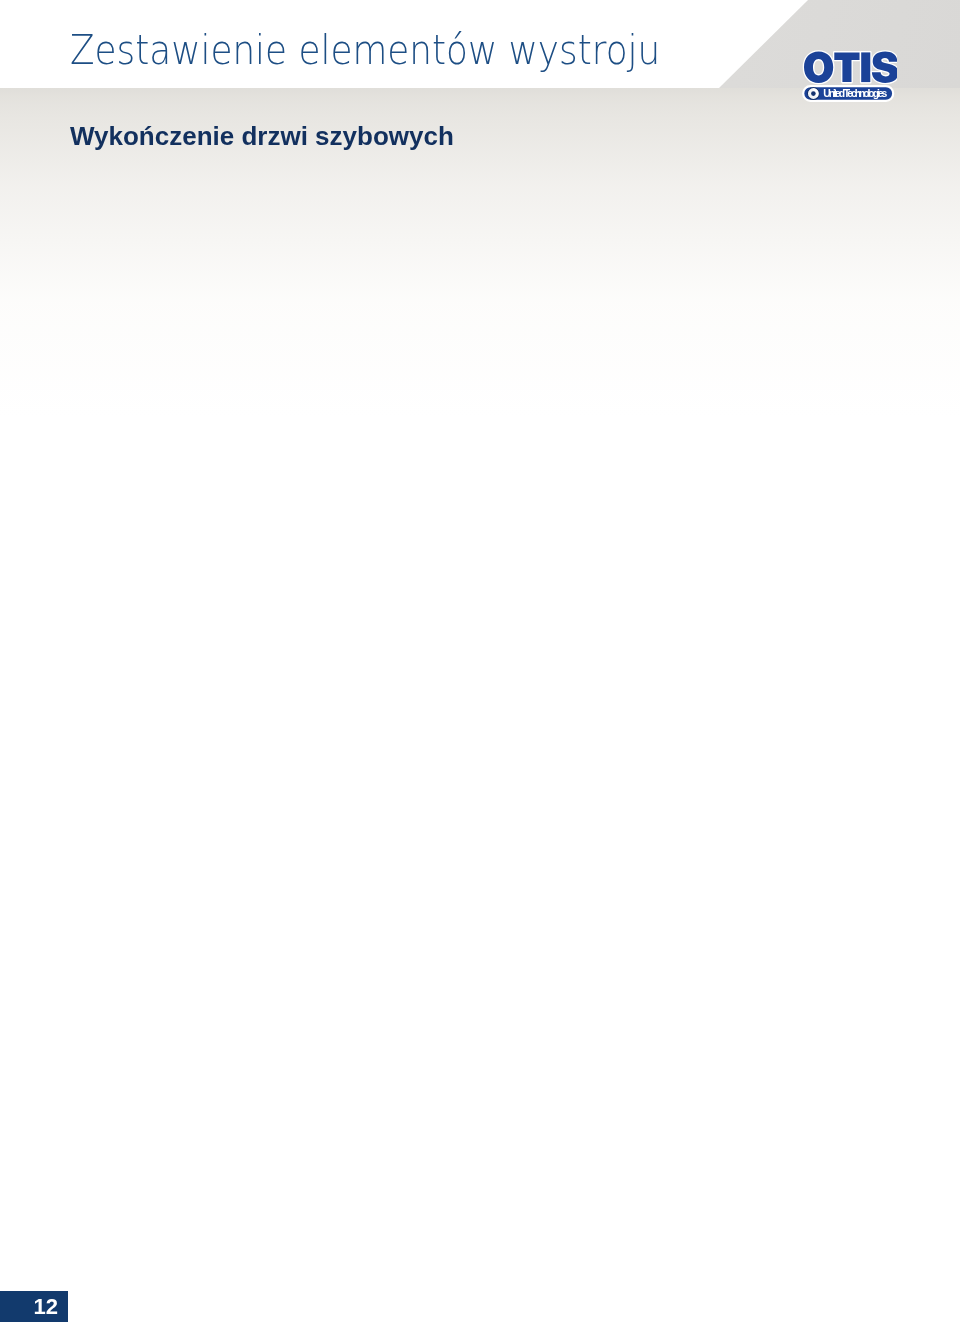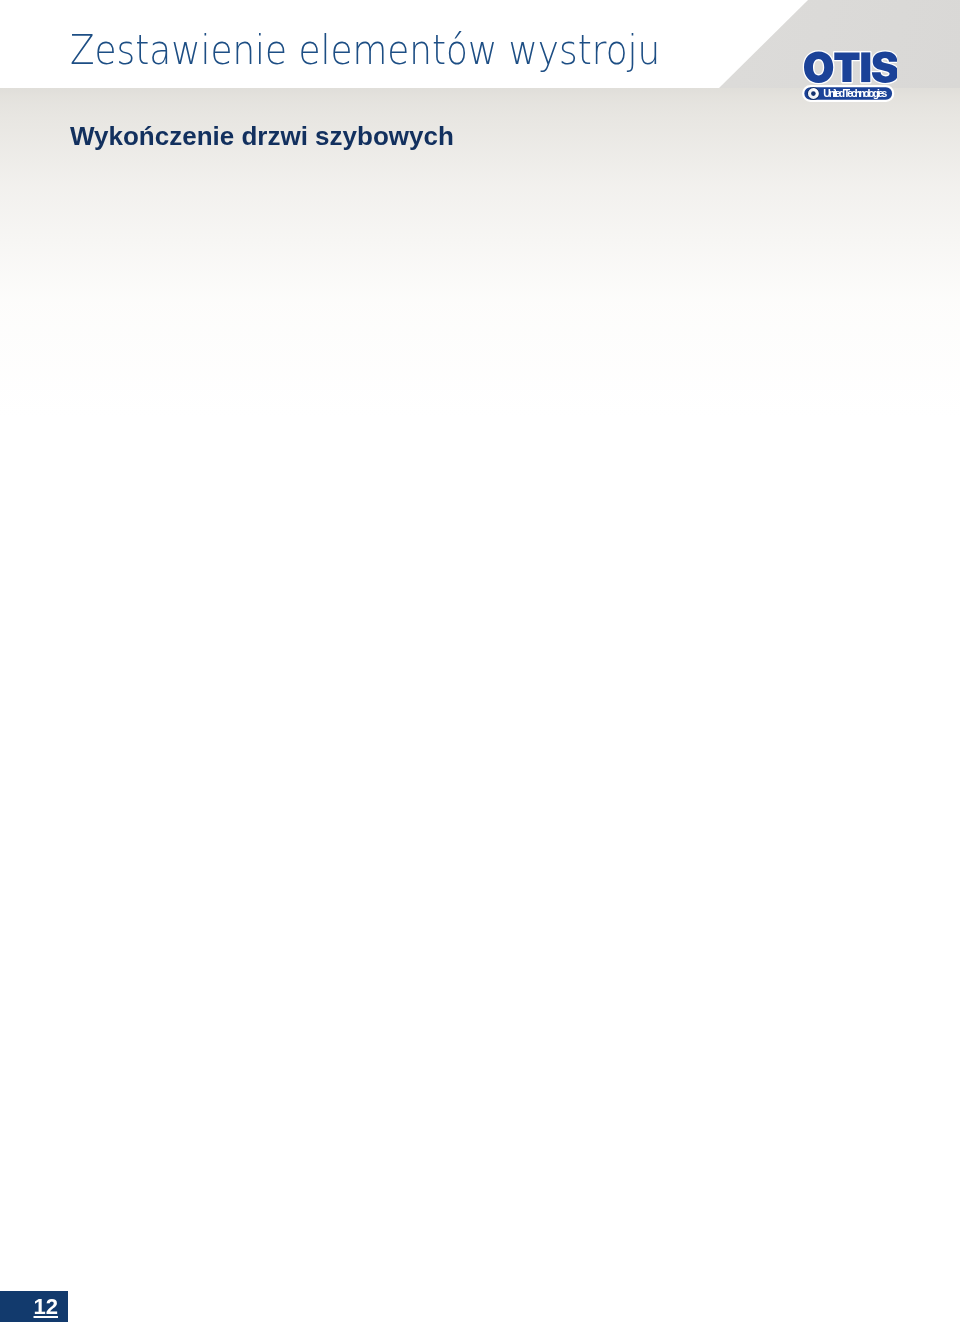--- a/index.html
+++ b/index.html
@@ -24,21 +24,21 @@
   .body-wash{position:absolute;left:0;top:88px;width:960px;height:330px;
         background:linear-gradient(to bottom, rgba(226,224,219,0.95) 0%, rgba(237,235,231,0.72) 30%, rgba(248,247,244,0.35) 65%, rgba(255,255,255,0) 100%);}
 
   
   .logo{position:absolute;left:801px;top:45px;width:96px;height:56px;}
 
   
   .h2{position:absolute;left:70px;top:121px;font-size:26.5px;font-weight:bold;
       color:#12305e;white-space:nowrap;transform:scaleX(0.981);transform-origin:left top;}
   .pg{position:absolute;left:0;top:1291px;width:68px;height:31px;background:#123a6d;}
-  .pg span{position:absolute;right:10px;top:3px;font-size:22px;font-weight:bold;color:#fff;text-decoration:underline;}
+  .pg span{position:absolute;right:10px;top:3px;font-size:22px;font-weight:bold;color:#fff;}
 </style>
 </head>
 <body>
 
 <div class="page">
 
   <div class="hdr">
     <div class="hdr-bg"></div>
     <div class="hdr-white"></div>
     <div class="hdr-title">Zestawienie elementów wystroju</div>

